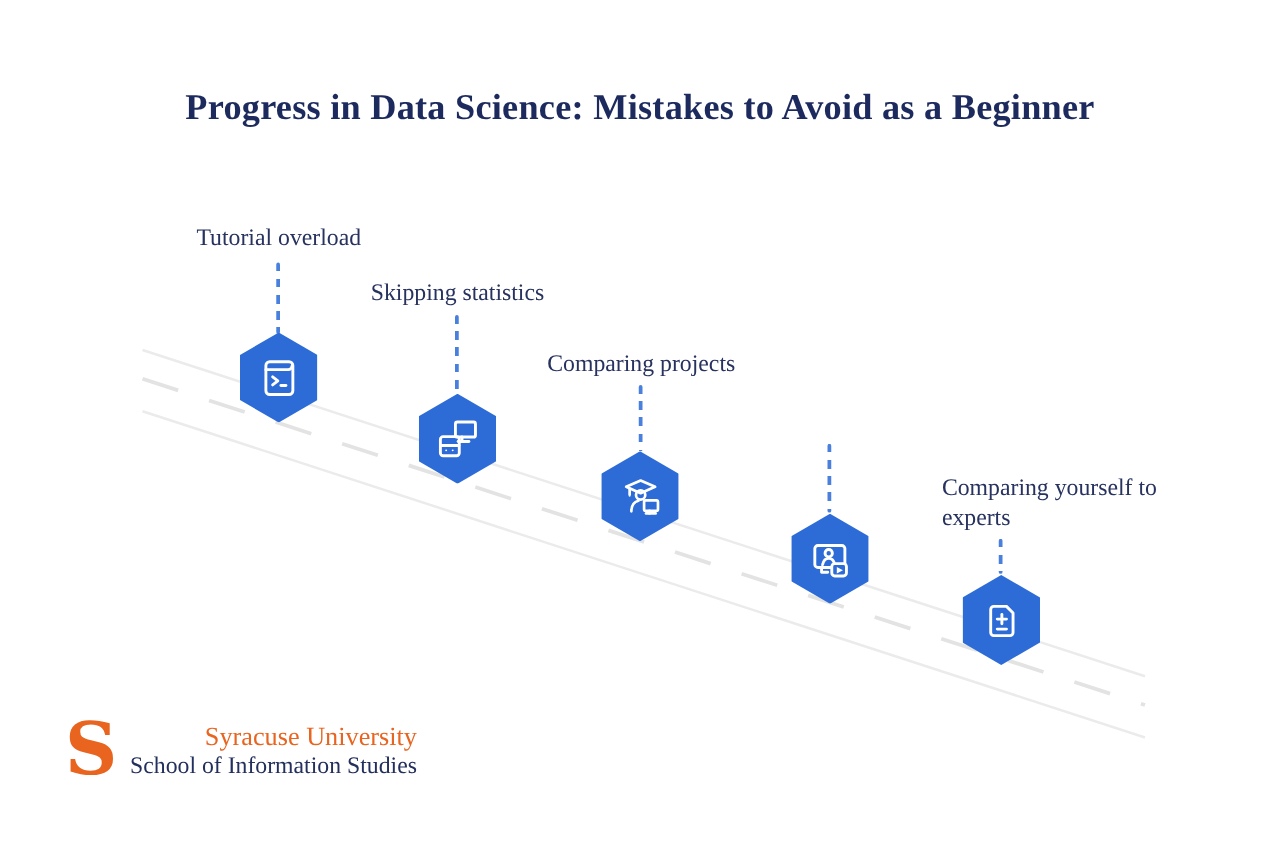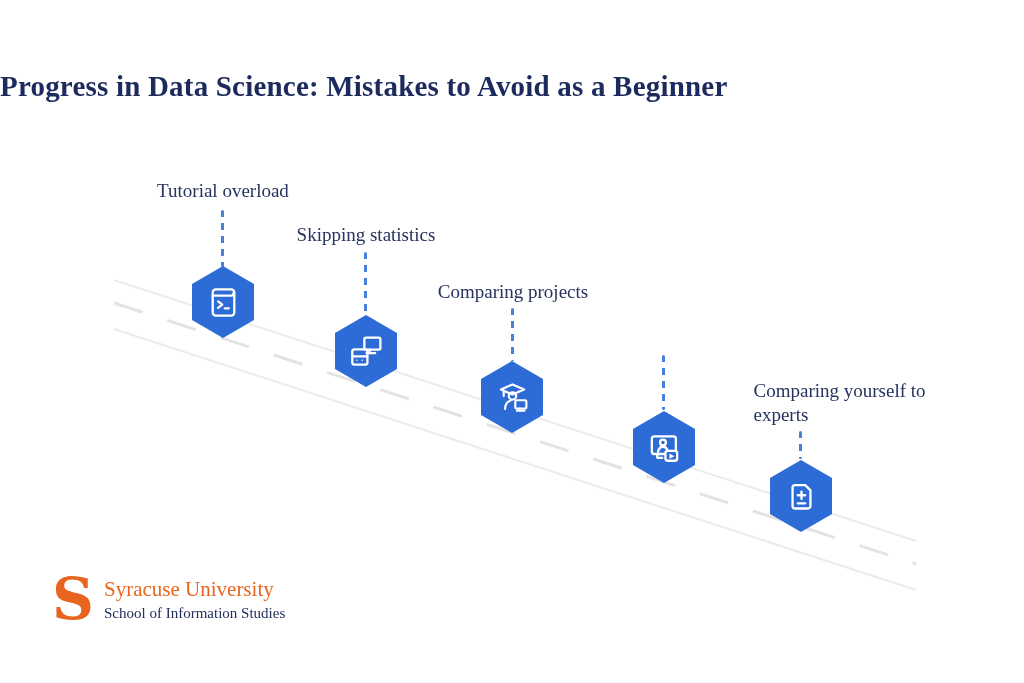--- a/index.html
+++ b/index.html
@@ -18,20 +18,21 @@
     background: #ffffff;
     font-family: "Liberation Serif", "DejaVu Serif", serif;
     position: relative;
     overflow: hidden;
   }
   .canvas { position: absolute; inset: 0; width: 1024px; height: 683px; }
 
   .title {
     position: absolute;
     top: 70px; left: 0; width: 1024px;
+    text-align: center;
     font-size: 29px;
     font-weight: bold;
     color: var(--title-navy);
     letter-spacing: 0.2px;
   }
 
   .road-svg { position: absolute; top: 0; left: 0; }
 
   .item-label {
     position: absolute;
@@ -90,28 +91,28 @@
   }
   .block-s {
     font-family: "DejaVu Serif", serif;
     font-weight: bold;
     font-size: 58px;
     line-height: 46px;
     color: var(--logo-orange);
     width: 42px;
     text-align: center;
   }
-  .footer-text { margin-left: 10px; padding-top: 1px; }
+  .footer-text { margin-left: 10px; padding-top: 1px; text-align: right; }
   .footer-line1 {
     font-size: 21px;
     line-height: 24px;
     color: var(--logo-orange);
   }
   .footer-line2 {
-    font-size: 15px;
+    font-size: 19px;
     line-height: 24px;
     color: var(--logo-navy);
   }
 </style>
 </head>
 <body>
 
 <div class="canvas">
 
   <div class="title">Progress in Data Science: Mistakes to Avoid as a Beginner</div>

